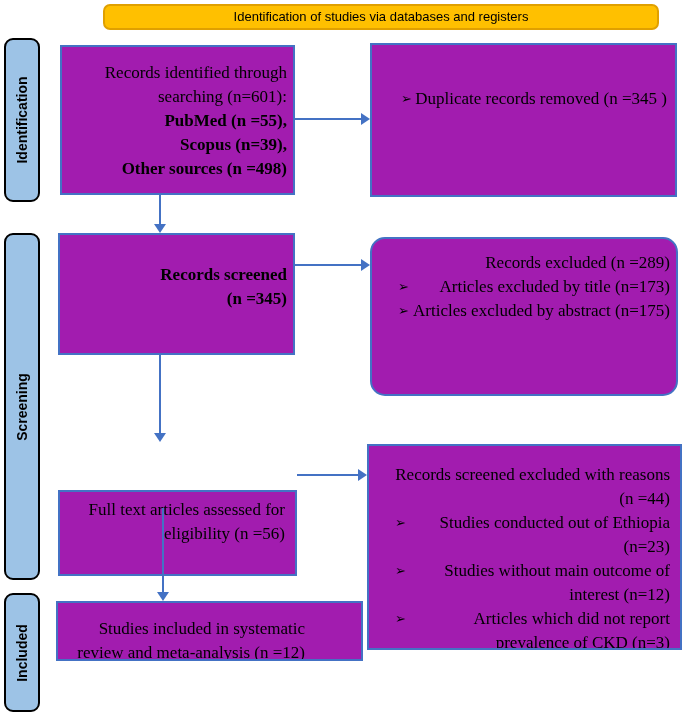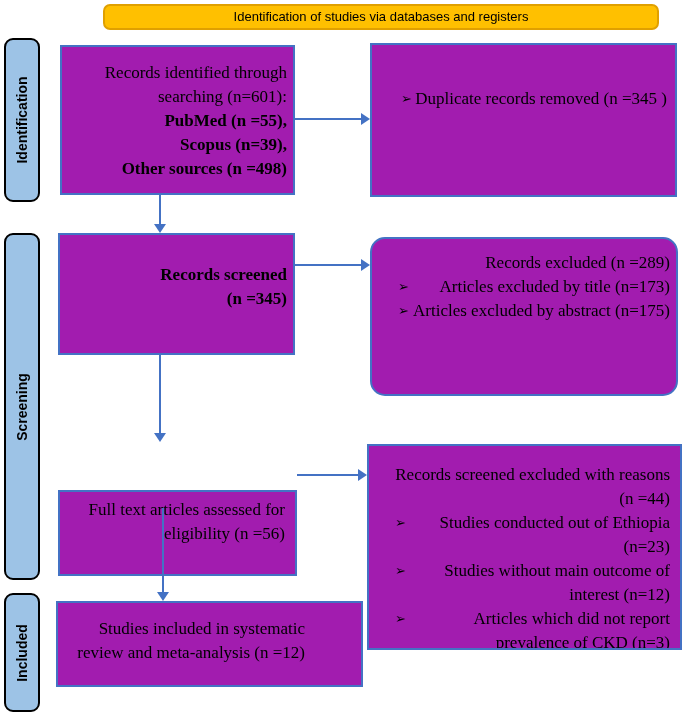--- a/index.html
+++ b/index.html
@@ -63,21 +63,21 @@
     line-height: 24px;
     overflow: hidden;
     text-align: right;
   }
   .box-identified { left: 60px;  top: 45px;  width: 235px; height: 150px; padding: 14px 6px 0 9px; }
   .box-duplicates { left: 370px; top: 43px;  width: 307px; height: 154px; padding: 42px 8px 0 12px; }
   .box-screened   { left: 58px;  top: 233px; width: 237px; height: 122px; padding: 28px 6px 0 9px; }
   .box-excluded   { left: 370px; top: 237px; width: 308px; height: 159px; padding: 12px 6px 0 9px; border-radius: 15px; }
   .box-fulltext   { left: 58px;  top: 442px; width: 239px; height: 86px;  padding: 6px 10px 0 9px; margin-top: 48px; }
   .box-reasons    { left: 367px; top: 437px; width: 315px; height: 206px; padding: 17px 10px 0 9px; margin-top: 7px; }
-  .box-included   { left: 56px;  top: 601px; width: 307px; height: 86px;  padding: 14px 56px 0 9px; }
+  .box-included   { left: 56px;  top: 601px; width: 307px; height: 60px;  padding: 14px 56px 0 9px; }
 
   .prewrap { white-space: pre-line; font-weight: bold; }
   .indent { padding-left: 30px; font-weight: bold; }
 
   .bullet-row { display: flex; }
   .bullet {
     flex: 0 0 28px;
     font-family: "DejaVu Sans", sans-serif;
     font-size: 13px;
     text-indent: 3px;

